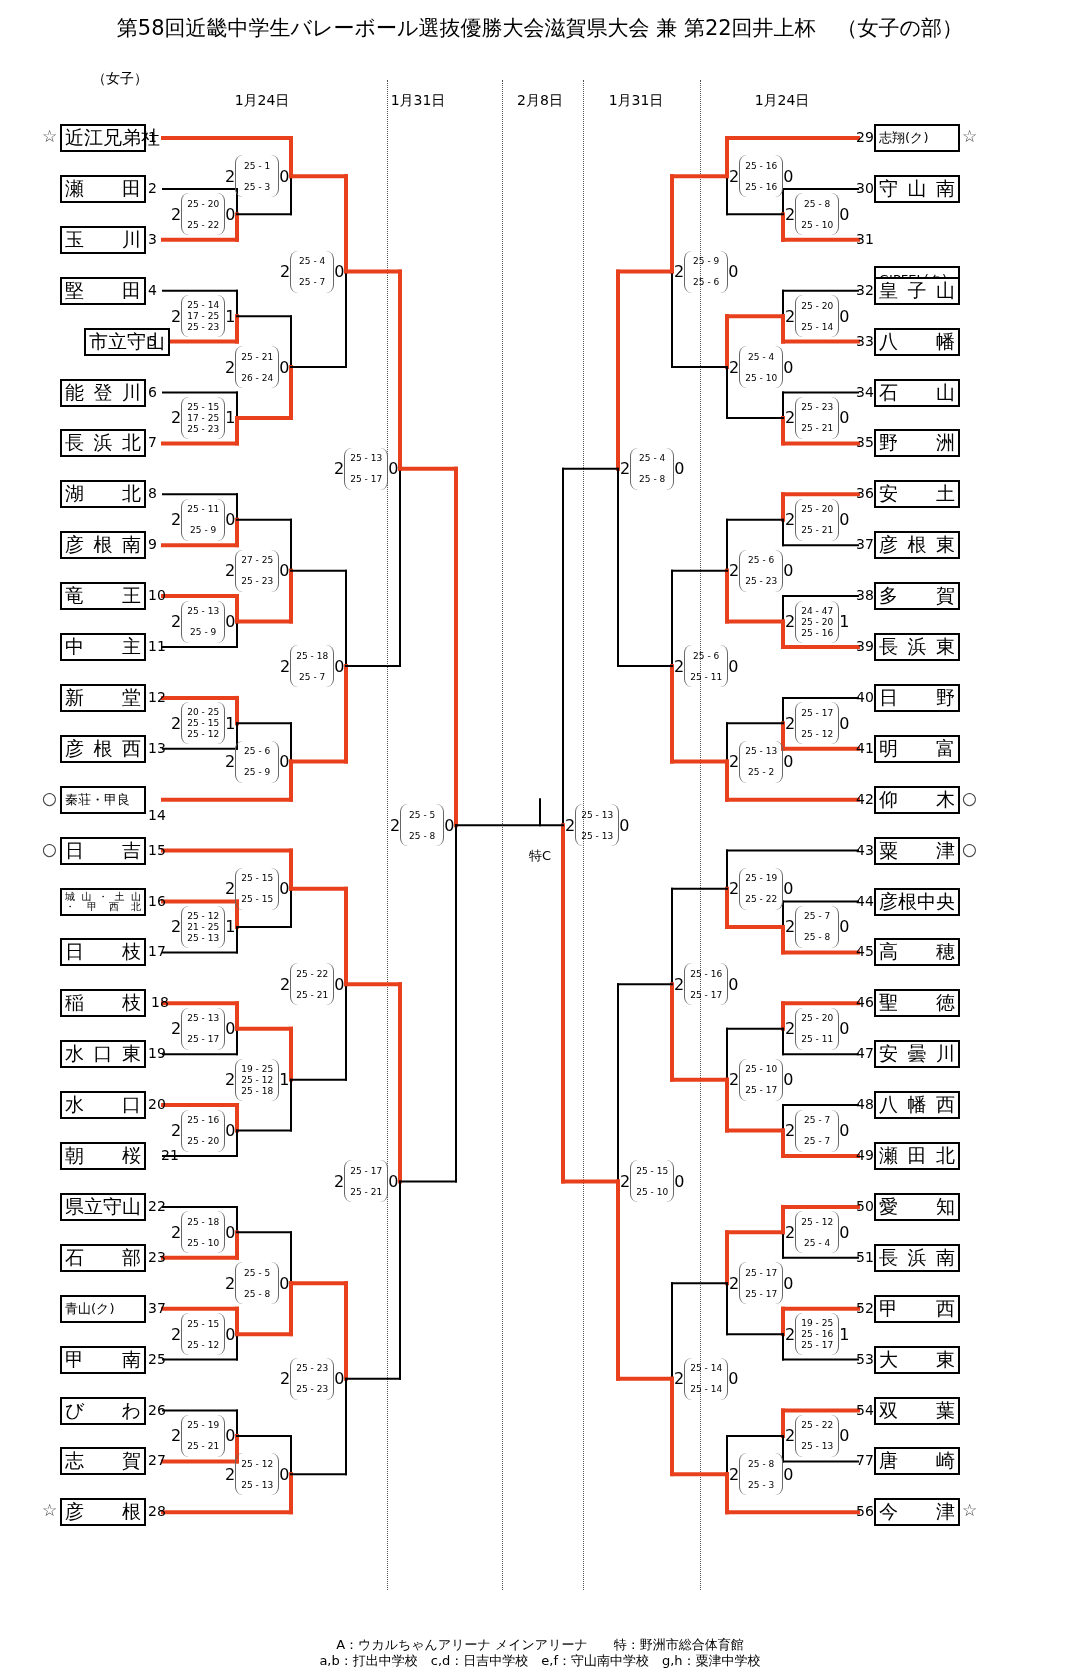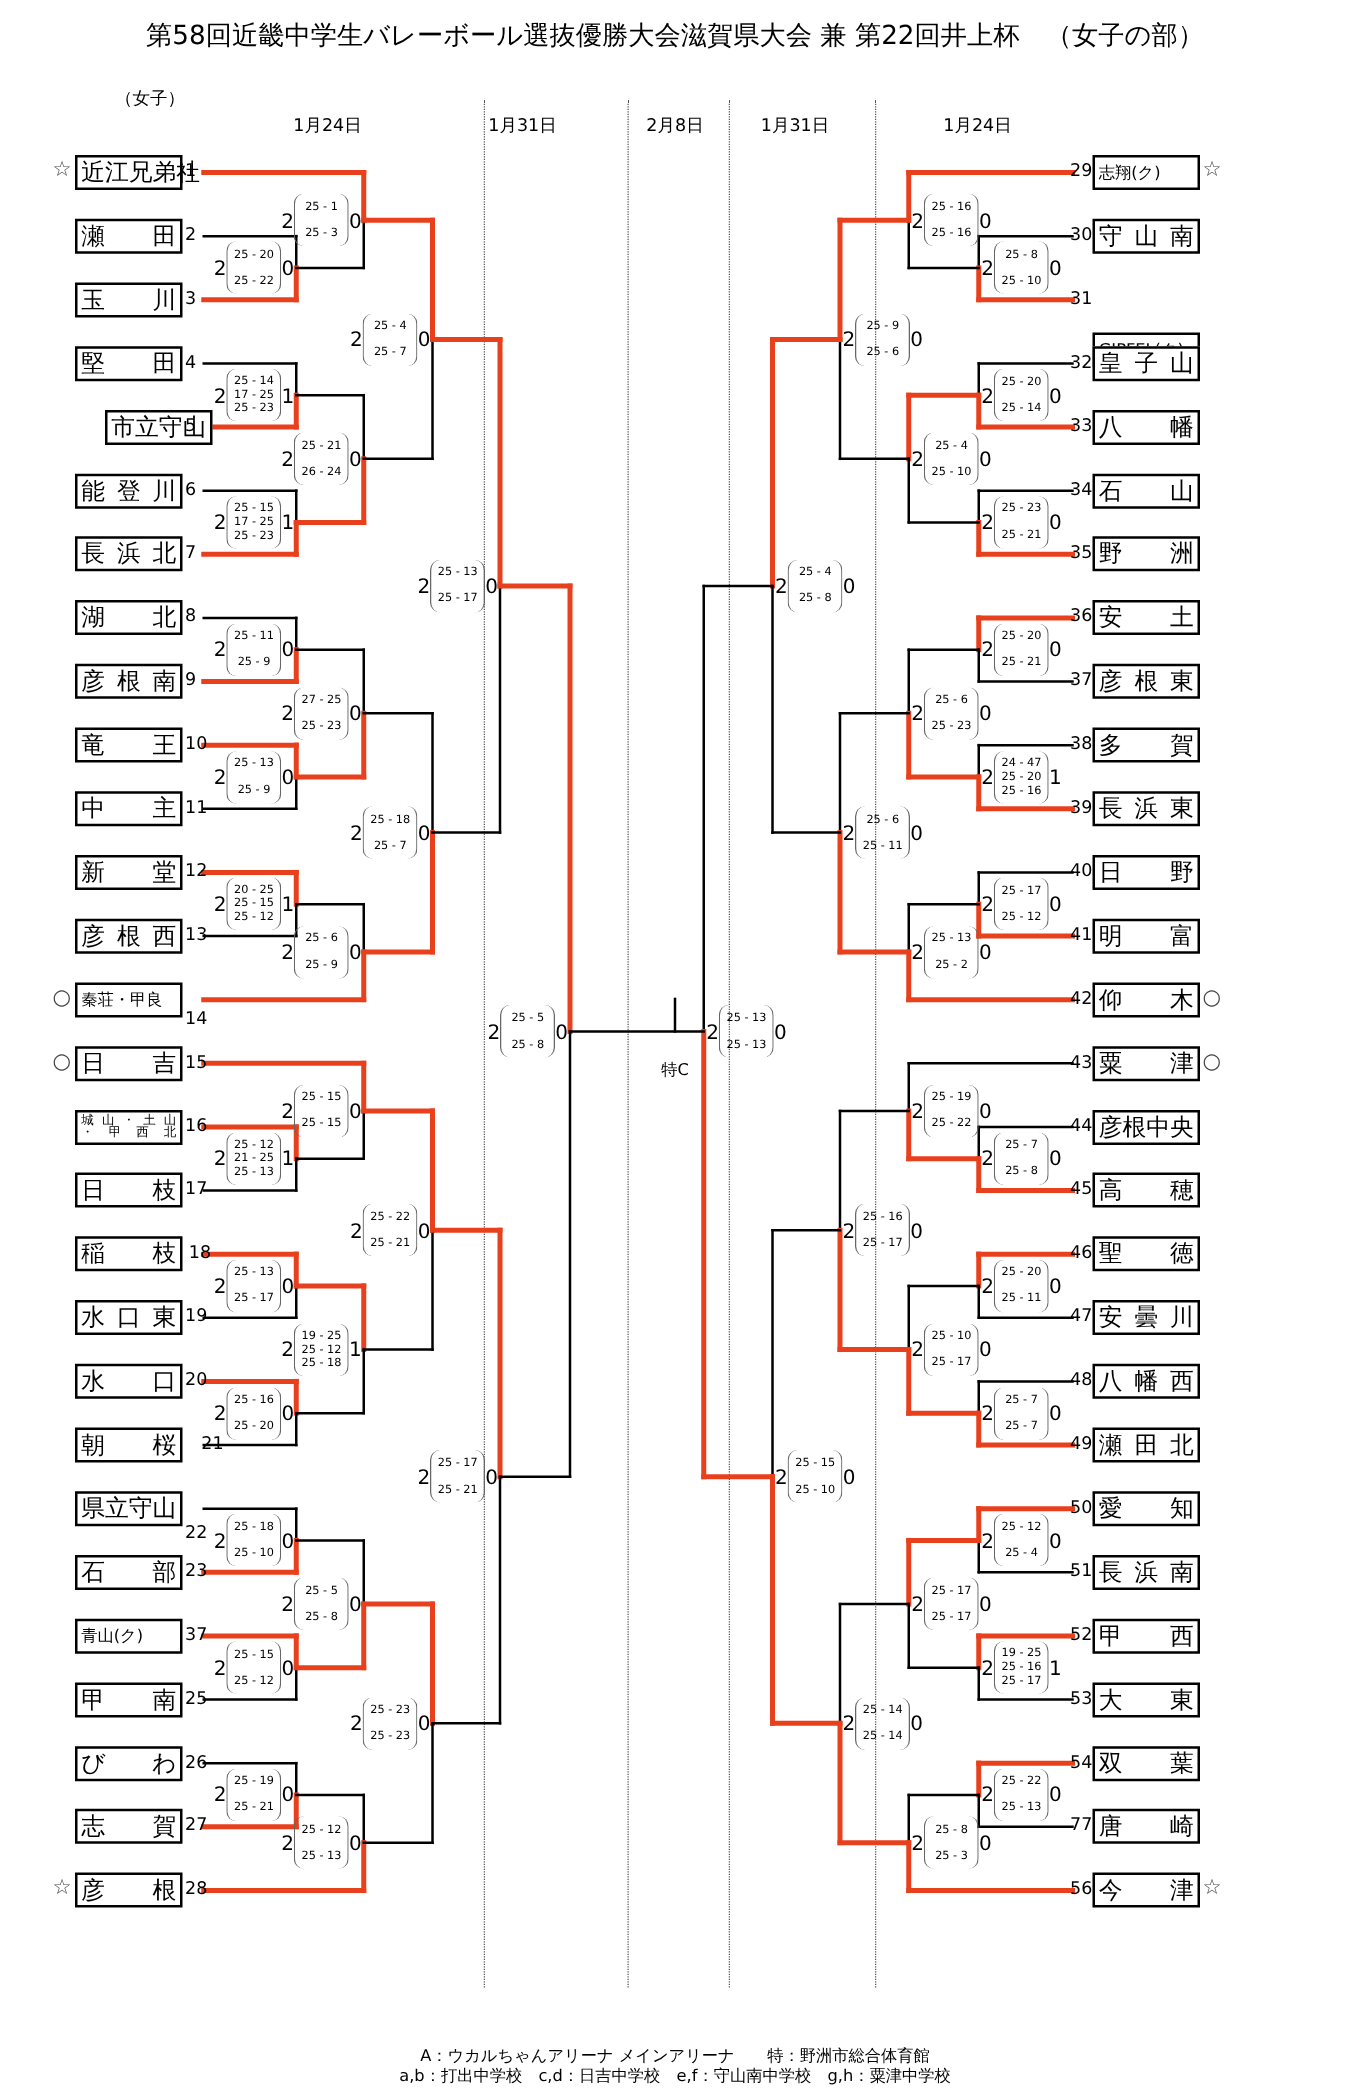--- a/index.html
+++ b/index.html
@@ -420,21 +420,21 @@
     <div class="team-box" style="left: 60px; top: 1142px;">
       <span style="display: flex; justify-content: space-between; width: 100%;">
         <span>朝</span>
         <span>桜</span>
       </span>
     </div>
     <div class="team-num" style="top: 1147px; left: 159px; text-align: center;">21</div>
     <div class="team-box" style="left: 60px; top: 1192.9px;">
       <span>県立守山</span>
     </div>
-    <div class="team-num" style="top: 1197.9px; left: 148px; margin-top: 20px;">22</div>
+    <div class="team-num" style="top: 1197.9px; left: 148px;">22</div>
     <div class="team-box" style="left: 60px; top: 1243.8px;">
       <span style="display: flex; justify-content: space-between; width: 100%;">
         <span>石</span>
         <span>部</span>
       </span>
     </div>
     <div class="team-num" style="top: 1248.8px; left: 148px;">23</div>
     <div class="team-box small" style="left: 60px; top: 1294.7px;">
       <span>青山(ク)</span>
     </div>

